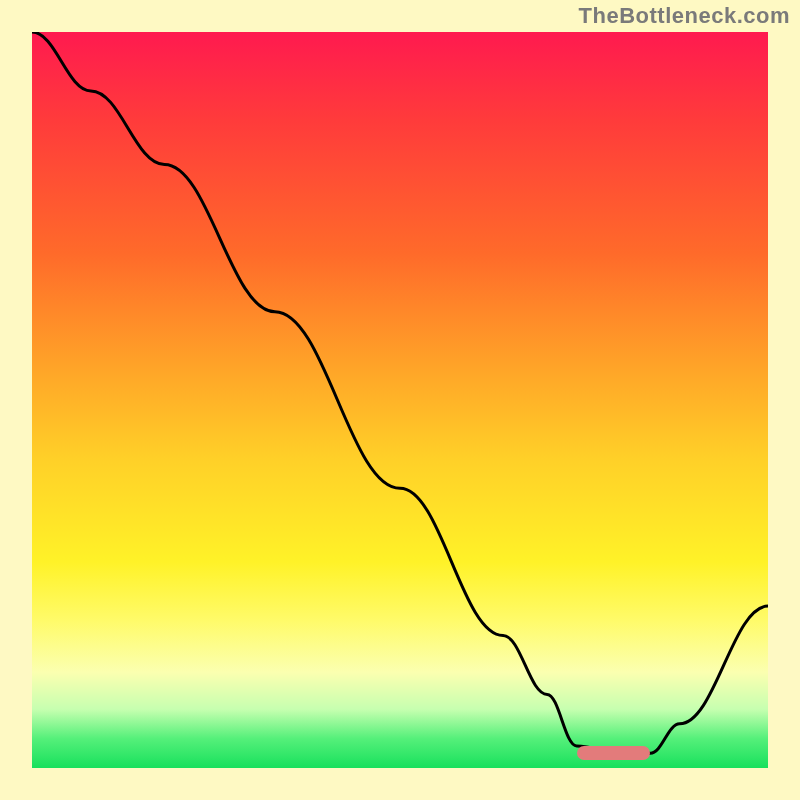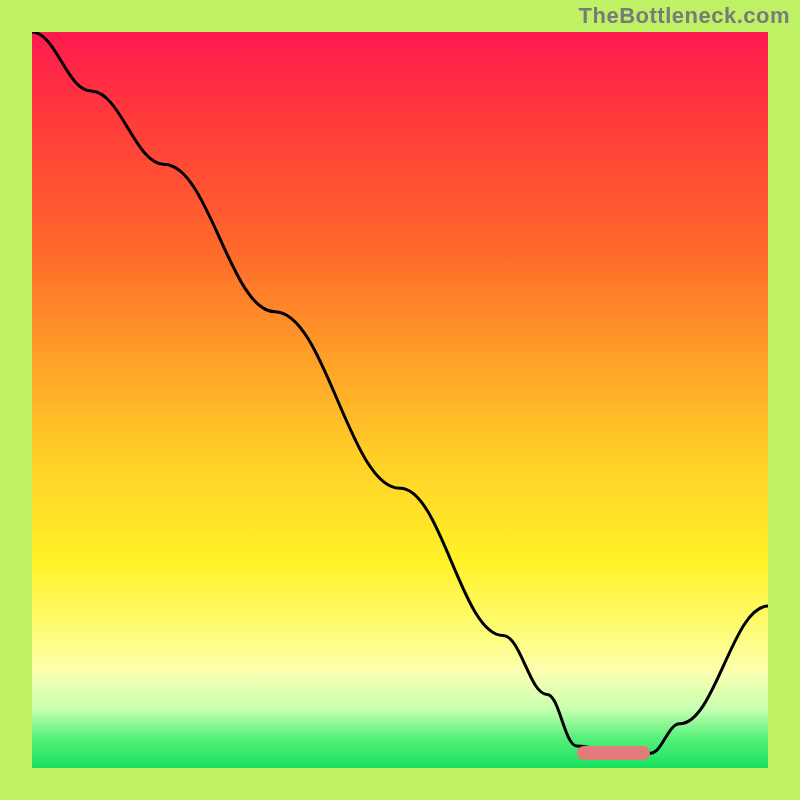--- a/index.html
+++ b/index.html
@@ -8,21 +8,21 @@
     width: 800px;
     height: 800px;
     background: #000;
     font-family: Arial, Helvetica, sans-serif;
     overflow: hidden;
   }
   .frame {
     position: relative;
     width: 800px;
     height: 800px;
-    background: #bef264;
+    background: #fef9c3;
   }
   .watermark {
     position: absolute;
     top: 3px;
     right: 10px;
     color: #7a7a7a;
     font-size: 22px;
     font-weight: bold;
     letter-spacing: 0.5px;
   }

